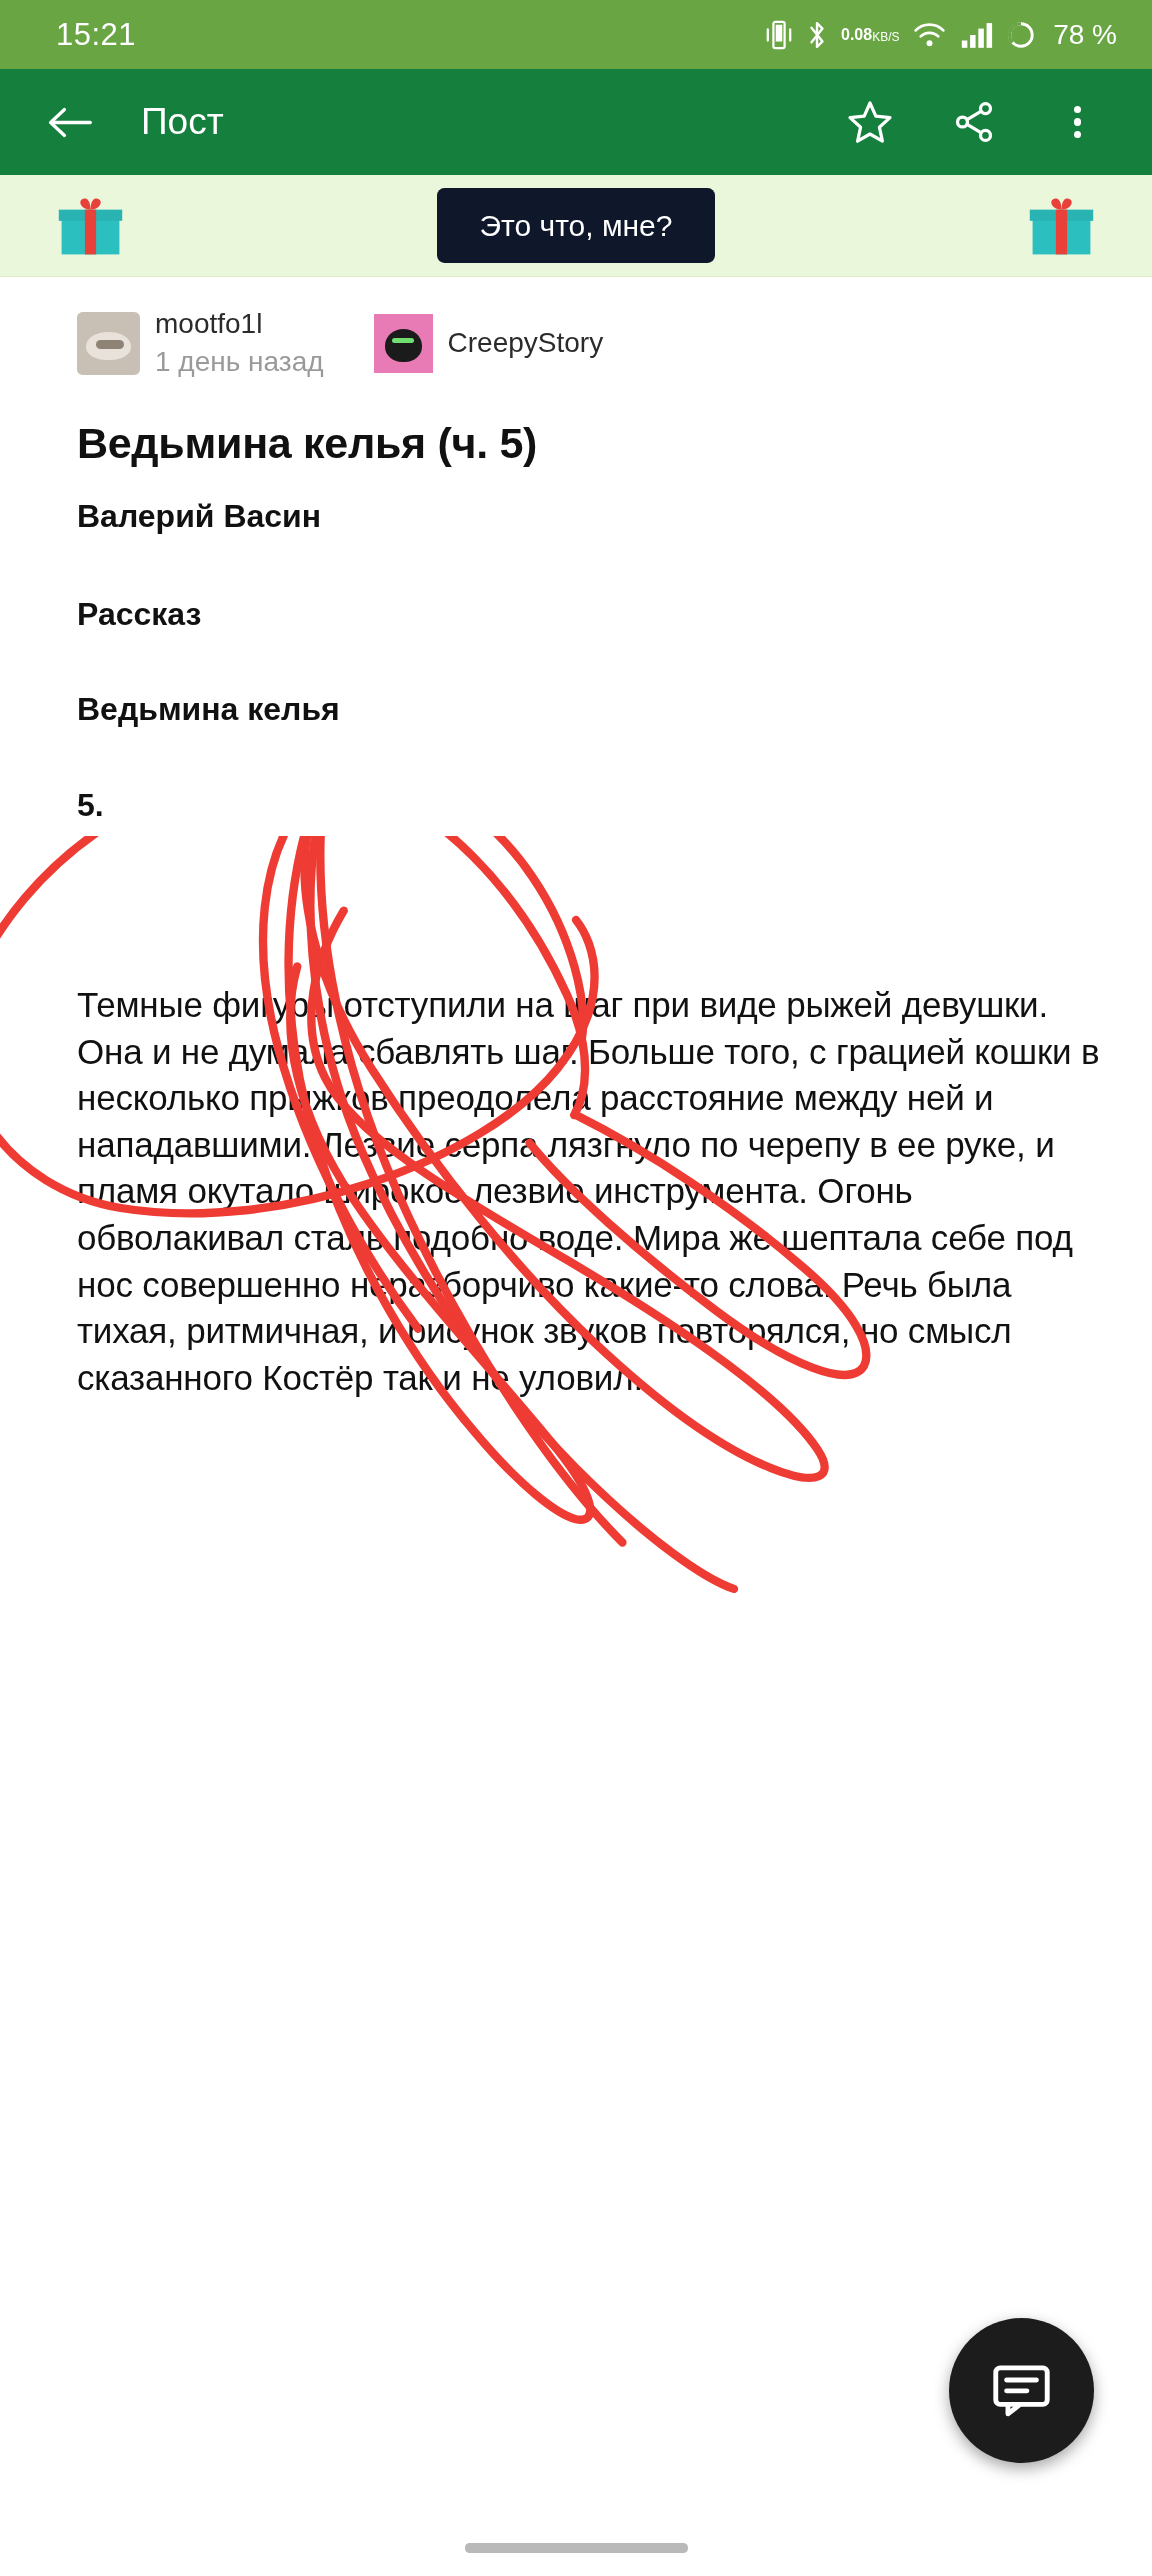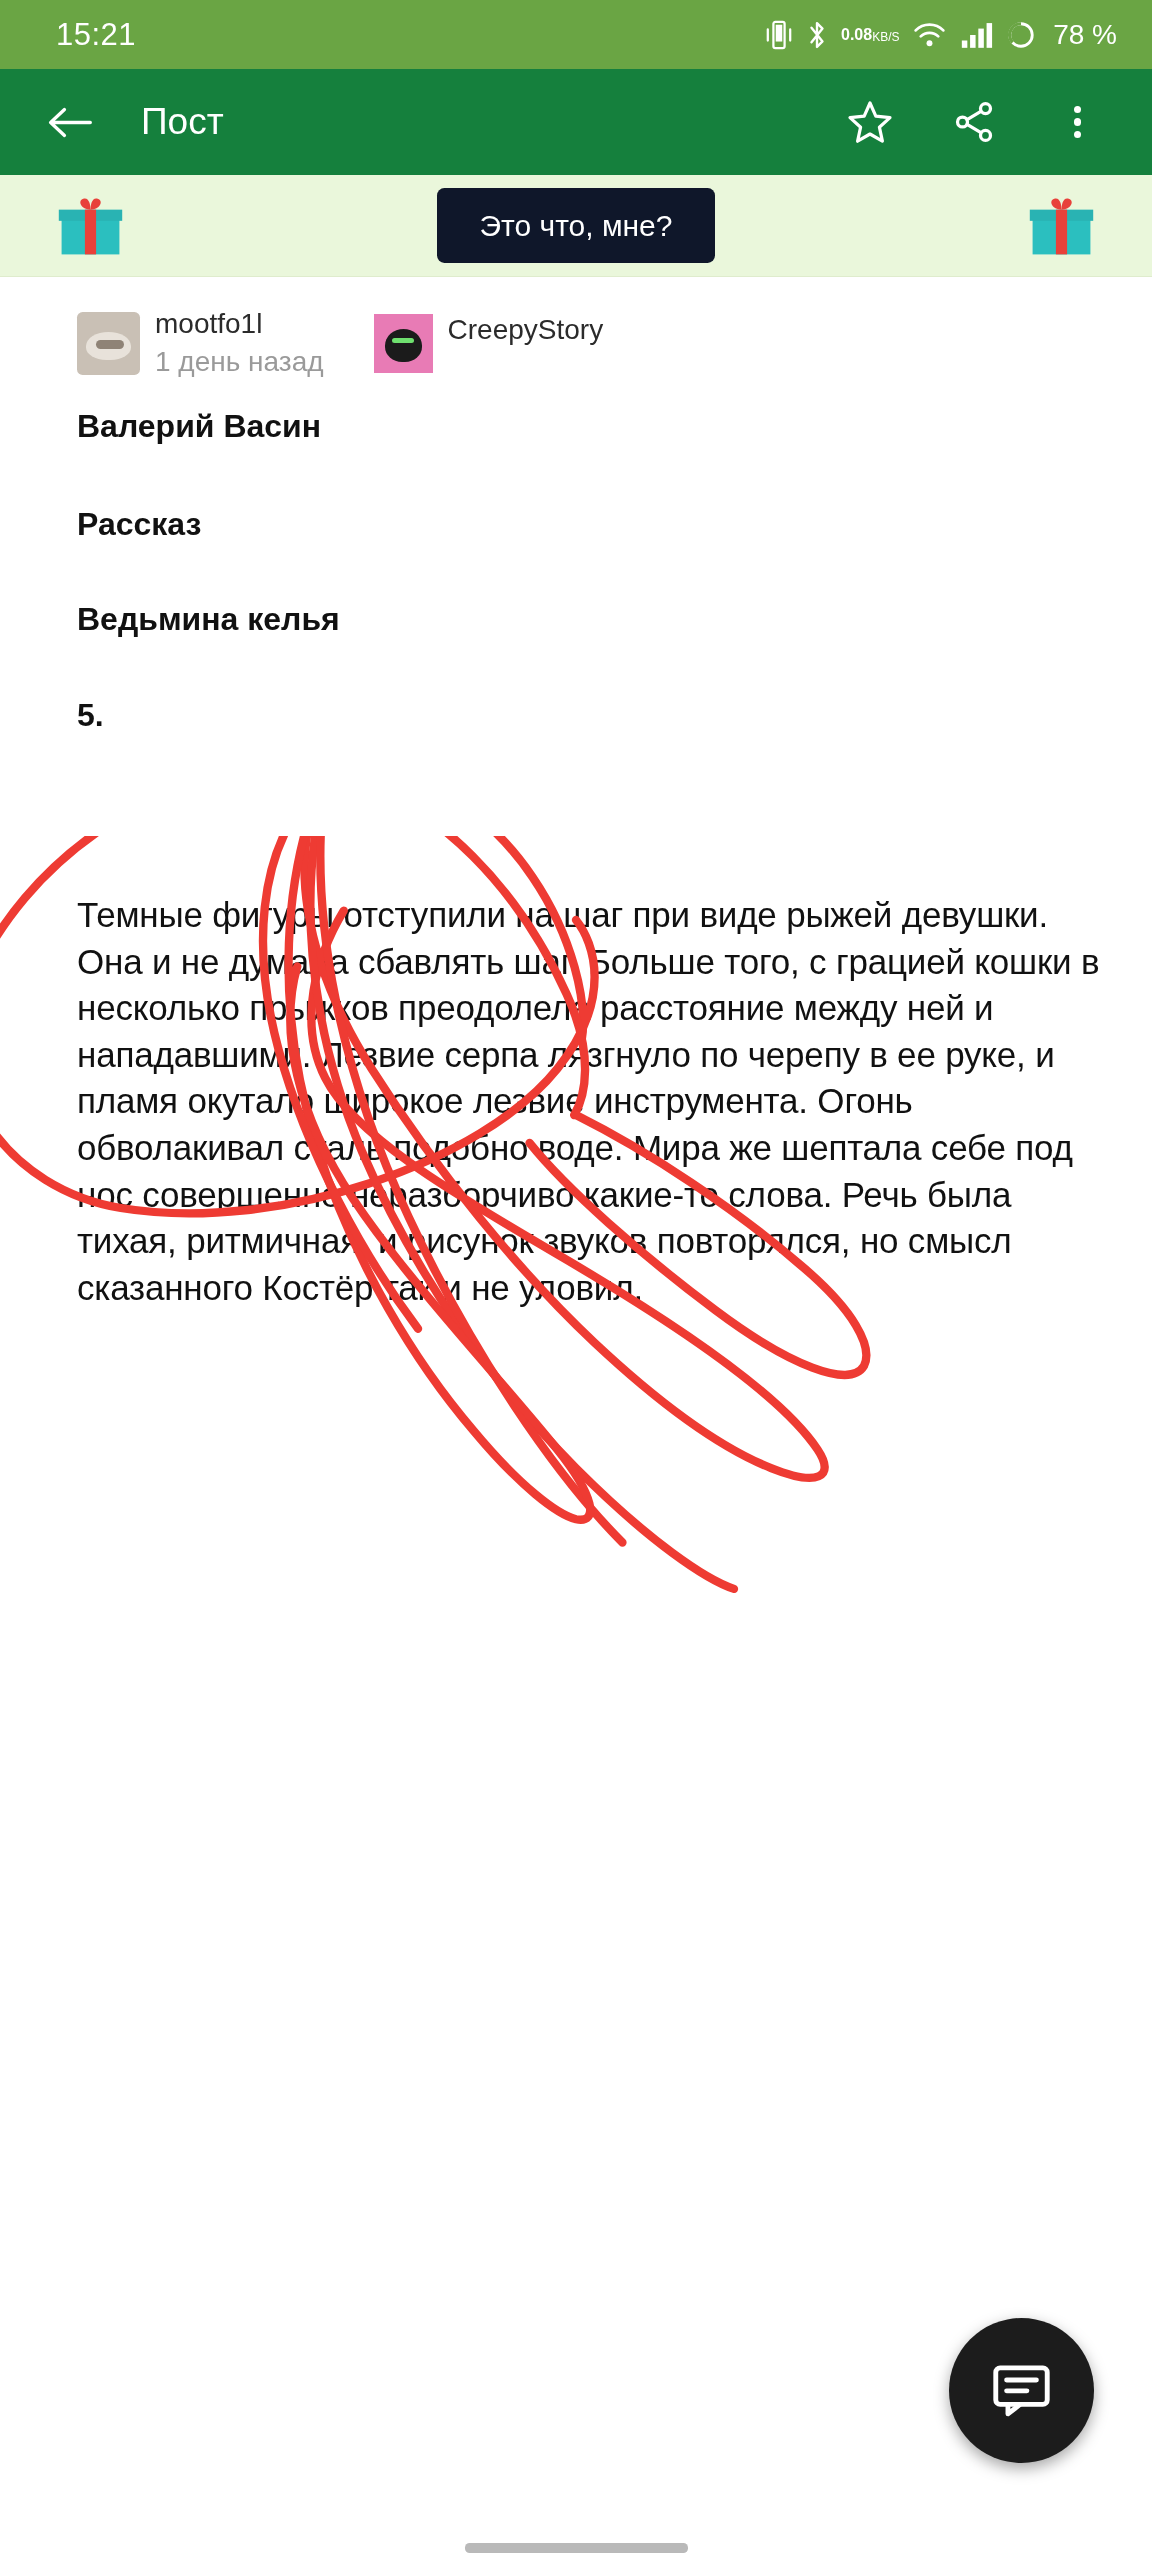--- a/index.html
+++ b/index.html
@@ -183,21 +183,21 @@
     font-size: 28px;
     color: #2b2b2b;
   }
   .timestamp {
     font-size: 28px;
     color: #9a9a9a;
     margin-top: 5.6px;
   }
   .community {
     display: flex;
-    align-items: flex-start;
+    align-items: center;
     gap: 15px;
     margin-left: 35px;
   }
   .comm-avatar {
     width: 59px;
     height: 59px;
     background: #e87bb5;
     position: relative;
     overflow: hidden;
     flex: none;
@@ -409,20 +409,21 @@
     <div class="user-block">
       <div class="username">mootfo1l</div>
       <div class="timestamp">1 день назад</div>
     </div>
     <div class="community">
       <div class="comm-avatar"></div>
       <div class="comm-name">CreepyStory</div>
     </div>
   </div>
 
+  <div class="post-title">Ведьмина келья (ч. 5)</div>
   <div class="post-author">Валерий Васин</div>
   <div class="body-head sub">Рассказ</div>
   <div class="body-head">Ведьмина келья</div>
   <div class="body-num">5.</div>
   <div class="body-text">Темные фигуры отступили на шаг при виде рыжей девушки. Она и не думала сбавлять шаг. Больше того, с грацией кошки в несколько прыжков преодолела расстояние между ней и нападавшими. Лезвие серпа лязгнуло по черепу в ее руке, и пламя окутало широкое лезвие инструмента. Огонь обволакивал сталь подобно воде. Мира же шептала себе под нос совершенно неразборчиво какие-то слова. Речь была тихая, ритмичная, и рисунок звуков повторялся, но смысл сказанного Костёр так и не уловил.</div>
 </div>
 
 <div class="scribble">
   <svg width="1152" height="1320" viewBox="0 0 1240 1420">
     <g fill="none" stroke="#ee3b33" stroke-width="9" stroke-linecap="round" stroke-linejoin="round">

